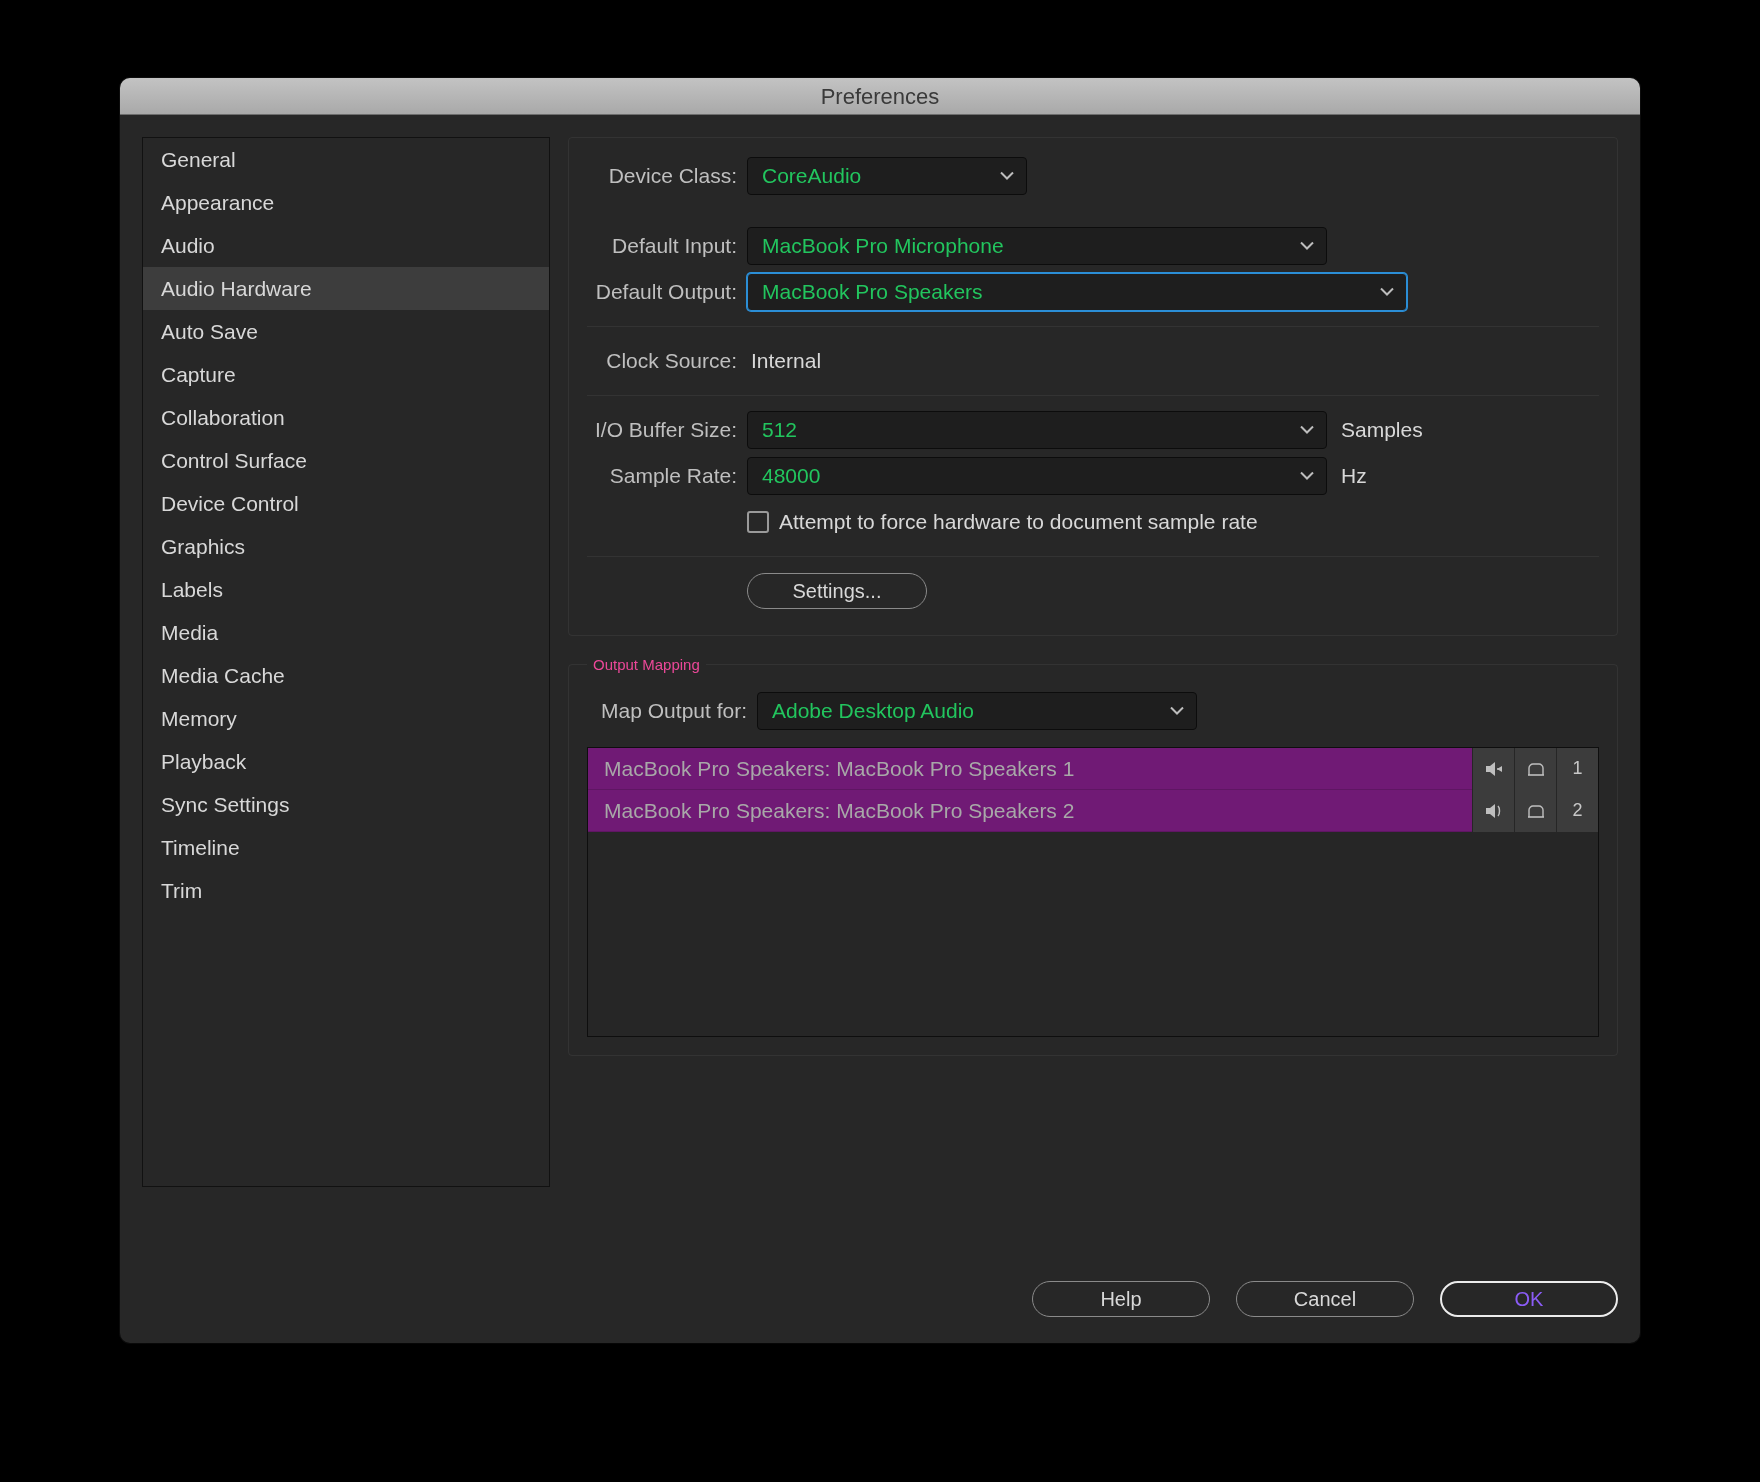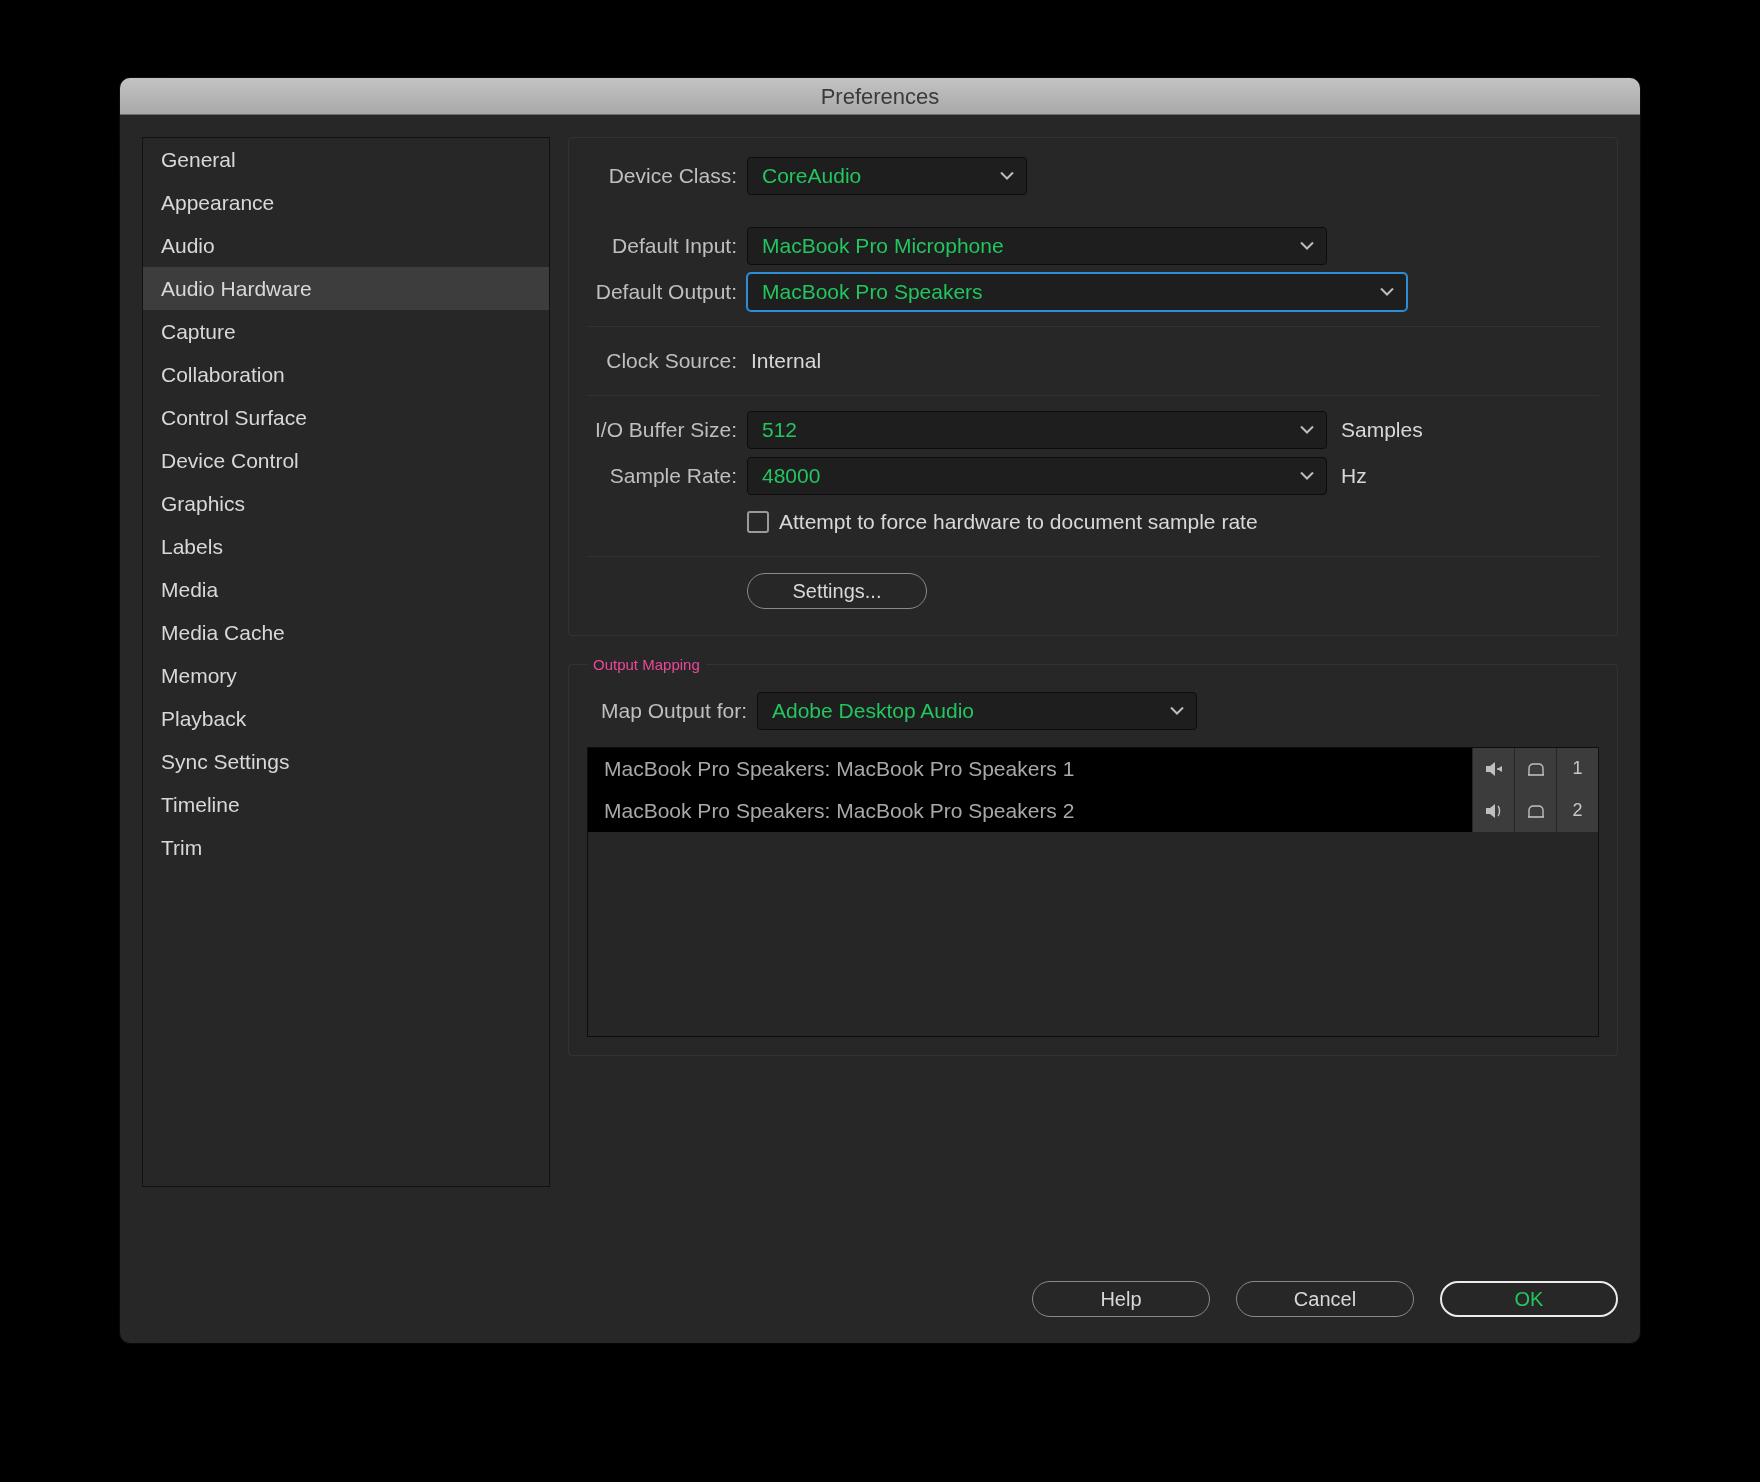--- a/index.html
+++ b/index.html
@@ -94,35 +94,35 @@
   .pillbtn {
     background: transparent;
     border: 1px solid #8a8a8a;
     color: #d8d8d8;
     height: 36px;
     border-radius: 18px;
     padding: 0 28px;
     font-size: 20px;
     cursor: default;
   }
-  .pillbtn.ok { border: 2px solid #ececec; color:#22c55e; font-weight:500;}
+  .pillbtn.ok { border: 2px solid #ececec; color:#8b5cf6; font-weight:500;}
   .maplist {
     margin-top: 16px;
     border: 1px solid #0e0e0e;
     background: #262626;
     height: 290px;
     overflow: hidden;
   }
   .maprow {
     display:flex; align-items:center;
     height: 42px;
     padding-left: 16px;
     color:#a8a8a8;
     border-bottom: 1px solid rgba(0,0,0,.15);
-    background:#000000;
+    background:#701a75;
   }
   .maprow .txt { flex:1; }
   .iconcell {
     width:42px; height:42px;
     background:#3c3c3c;
     border-left:1px solid #262626;
     display:flex; align-items:center; justify-content:center;
     color:#c8c8c8;
     font-size:18px;
   }
@@ -137,20 +137,21 @@
 <body>
 
 <div class="window">
   <div class="titlebar">Preferences</div>
   <div class="body">
     <div class="sidebar" id="sidebar">
         <div class="sidebar-item">General</div>
         <div class="sidebar-item">Appearance</div>
         <div class="sidebar-item">Audio</div>
         <div class="sidebar-item selected">Audio Hardware</div>
+        <div class="sidebar-item">Auto Save</div>
         <div class="sidebar-item">Capture</div>
         <div class="sidebar-item">Collaboration</div>
         <div class="sidebar-item">Control Surface</div>
         <div class="sidebar-item">Device Control</div>
         <div class="sidebar-item">Graphics</div>
         <div class="sidebar-item">Labels</div>
         <div class="sidebar-item">Media</div>
         <div class="sidebar-item">Media Cache</div>
         <div class="sidebar-item">Memory</div>
         <div class="sidebar-item">Playback</div>

